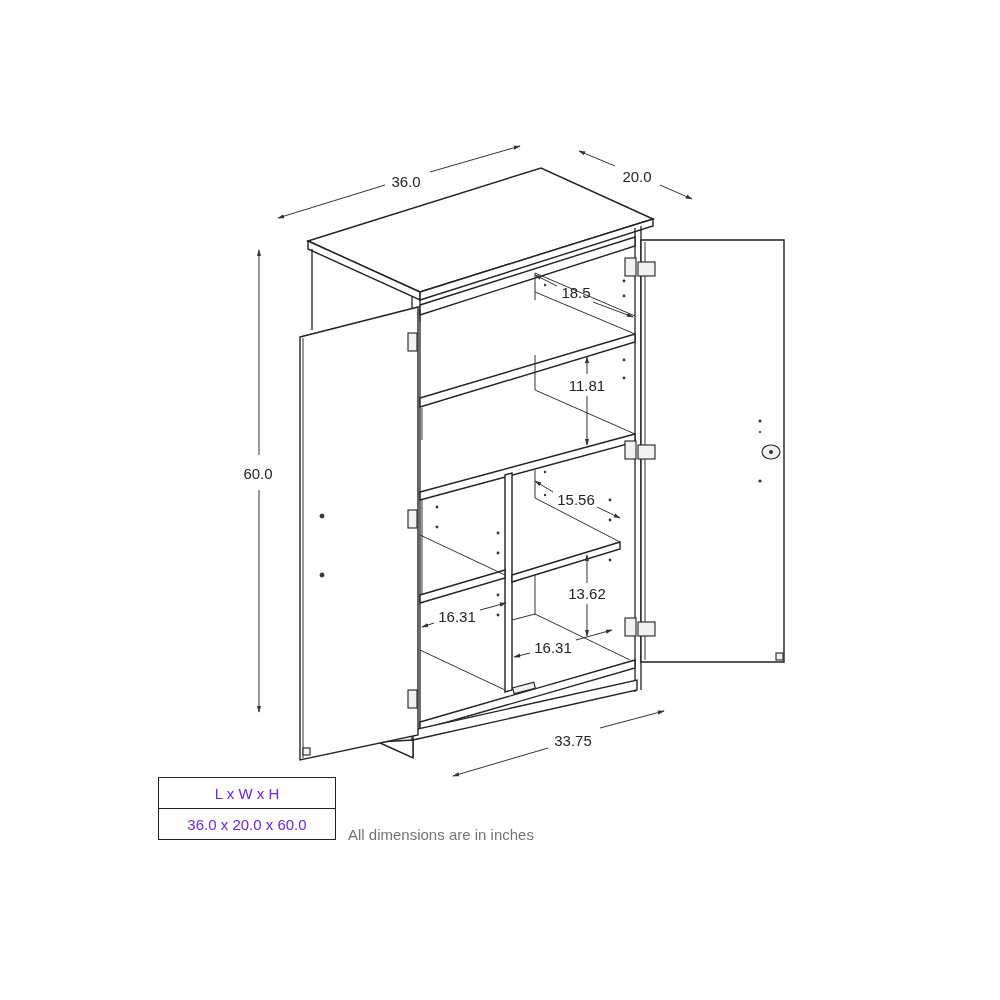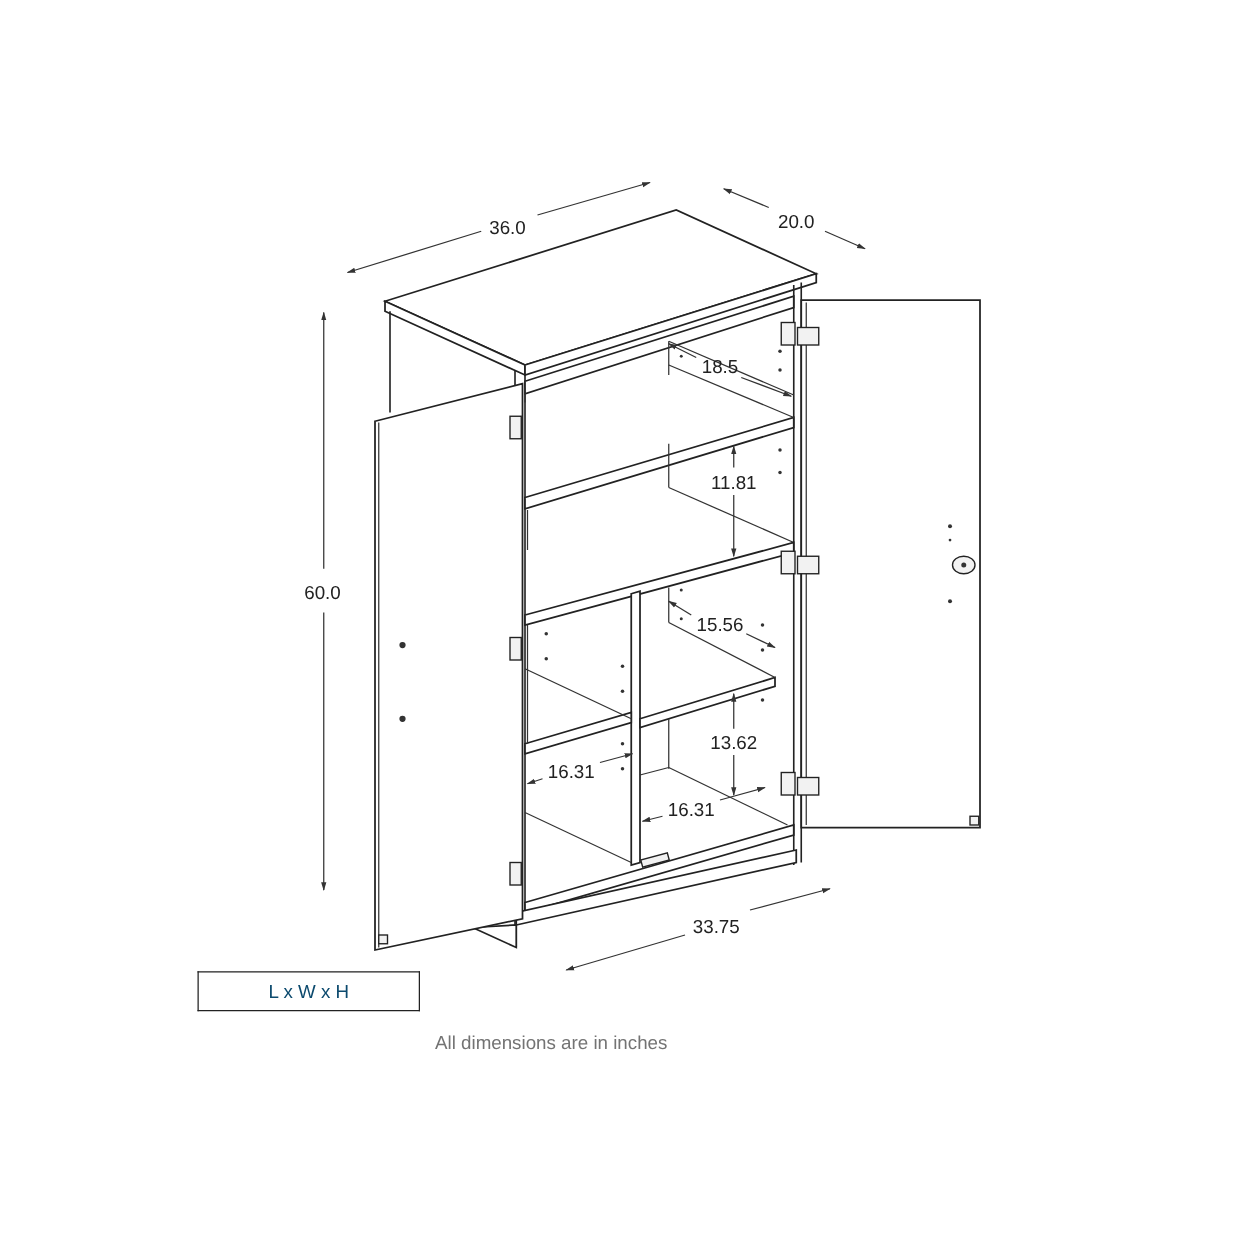--- a/index.html
+++ b/index.html
@@ -10,21 +10,21 @@
     .thin { stroke: #333; stroke-width: 1; fill: none; }
     .panel { stroke: #222; stroke-width: 1.4; fill: #ffffff; }
     .dim { stroke: #333; stroke-width: 1; fill: none; }
     .dimtxt { font-family: "Liberation Sans", sans-serif; font-size: 15px; fill: #222; }
     .dot { fill: #333; }
     .hinge { stroke: #222; stroke-width: 1.1; fill: #f2f2f2; }
 
     .spec-table { position: absolute; left: 158px; top: 777px; width: 178px;
                   border: 1.3px solid #222; border-collapse: collapse; }
     .spec-table td { border: 1.3px solid #222; text-align: center; font-size: 15px;
-                     height: 30px; padding: 0; color: #0c4a6e; }
+                     height: 30px; padding: 0; color: #6d28d9; }
     .note { position: absolute; left: 348px; top: 826px; font-size: 15px; color: #737373; }
   </style>
 </head>
 <body>
 
 <svg id="diagram" viewBox="0 0 1000 1000" xmlns="http://www.w3.org/2000/svg">
   <defs>
     <marker id="arr" viewBox="0 0 10 10" refX="9" refY="5" markerWidth="7" markerHeight="7" orient="auto-start-reverse">
       <path d="M0,2 L10,5 L0,8 z" fill="#333"></path>
     </marker>
@@ -194,16 +194,19 @@
     <line class="dim" x1="600" y1="728" x2="664" y2="711" marker-end="url(#arr)"></line>
     <text class="dimtxt" x="573" y="746" text-anchor="middle">33.75</text>
   </g>
 </svg>
 
 <table class="spec-table">
   <tbody>
       <tr>
     <td>L x W x H</td>
   </tr>
+  <tr>
+    <td>36.0 x 20.0 x 60.0</td>
+  </tr>
 </tbody>
   </table>
 
 <div class="note">All dimensions are in inches</div>
 
 </body></html>

